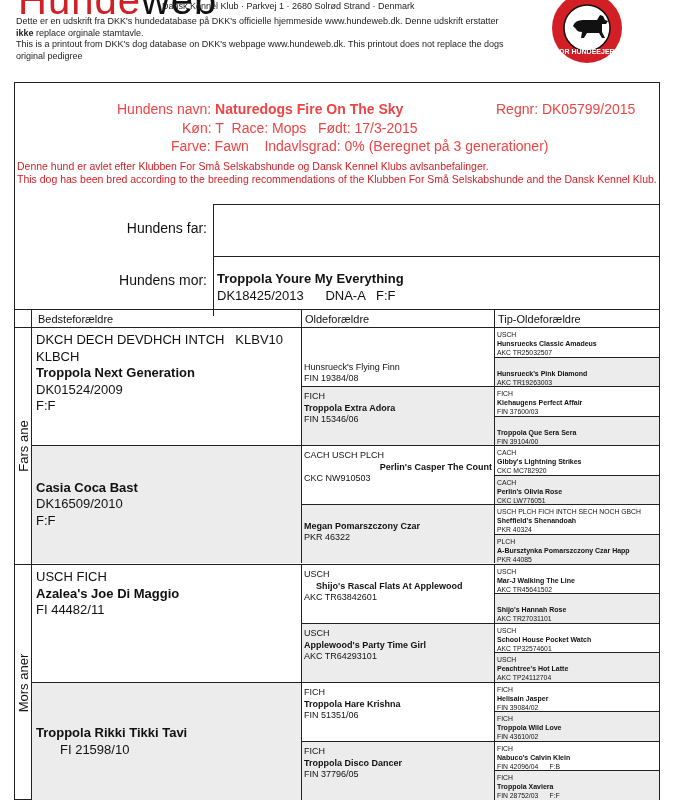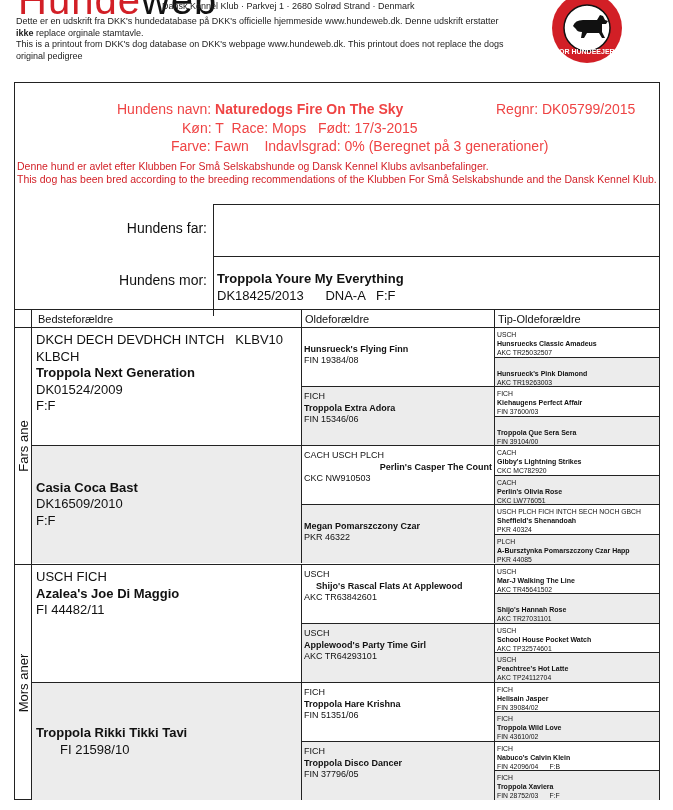--- a/index.html
+++ b/index.html
@@ -111,21 +111,21 @@
         <div style="white-space: pre-wrap;">USCH FICH</div>
         <div class="nm" style="white-space: pre-wrap; font-weight: bold;">Azalea's Joe Di Maggio</div>
         <div style="white-space: pre-wrap;">FI 44482/11</div>
       </div>
       <div class="cell g1 gray" style="top: 373px; height: 118px; display: flex; flex-direction: column; justify-content: center;">
         <div class="nm" style="white-space: pre-wrap; font-weight: bold;">Troppola Rikki Tikki Tavi</div>
         <div style="white-space: pre-wrap; margin-left: 24px;">FI 21598/10</div>
       </div>
       <div class="cell g2" style="top: 18px; height: 59px;">
         <div>&nbsp;</div>
-        <div class="nm" style="white-space: pre-wrap; font-weight: bold;">Hunsrueck's Flying Finn</div>
+        <div class="nm" style="white-space: pre-wrap; font-weight: normal; margin-top: 18px;">Hunsrueck's Flying Finn</div>
         <div style="white-space: pre-wrap;">FIN 19384/08</div>
       </div>
       <div class="cell g2 gray" style="top: 77px; height: 59px;">
         <div style="white-space: pre-wrap;">FICH</div>
         <div class="nm" style="white-space: pre-wrap; font-weight: bold;">Troppola Extra Adora</div>
         <div style="white-space: pre-wrap;">FIN 15346/06</div>
       </div>
       <div class="cell g2" style="top: 136px; height: 59px;">
         <div style="white-space: pre-wrap;">CACH USCH PLCH</div>
         <div class="nm" style="white-space: pre-wrap; font-weight: bold; text-align: right;">Perlin's Casper The Count</div>

